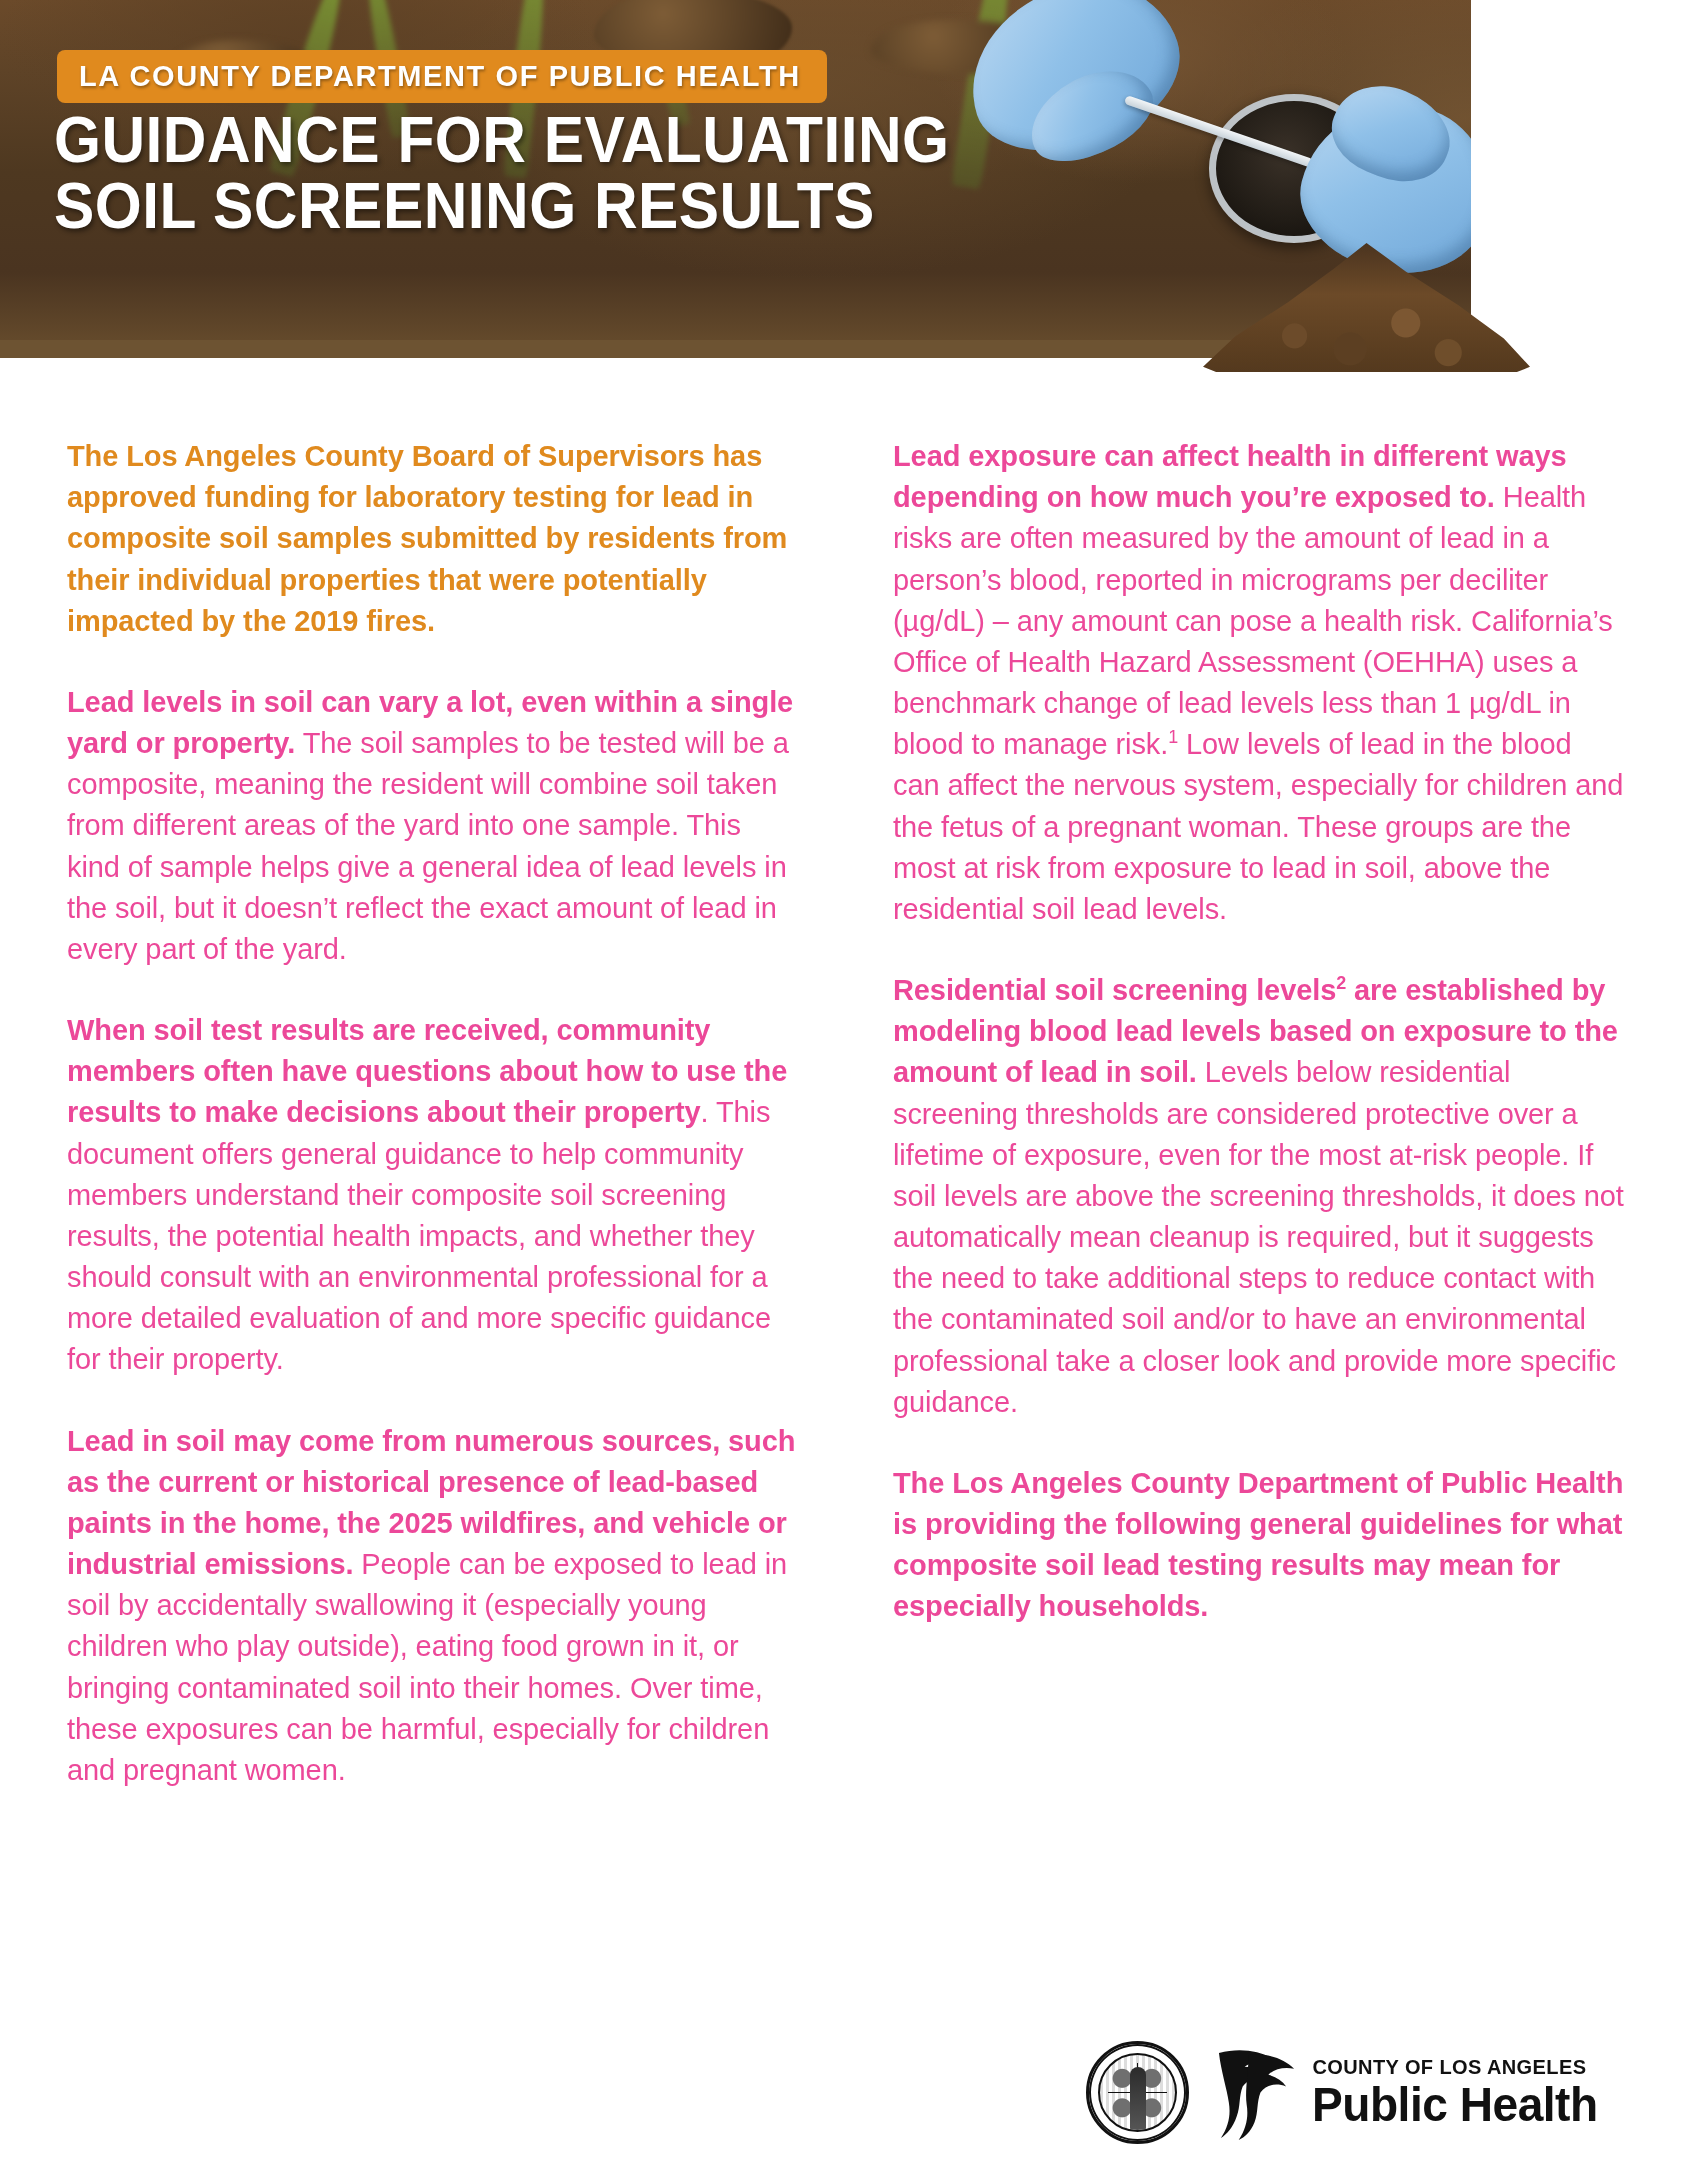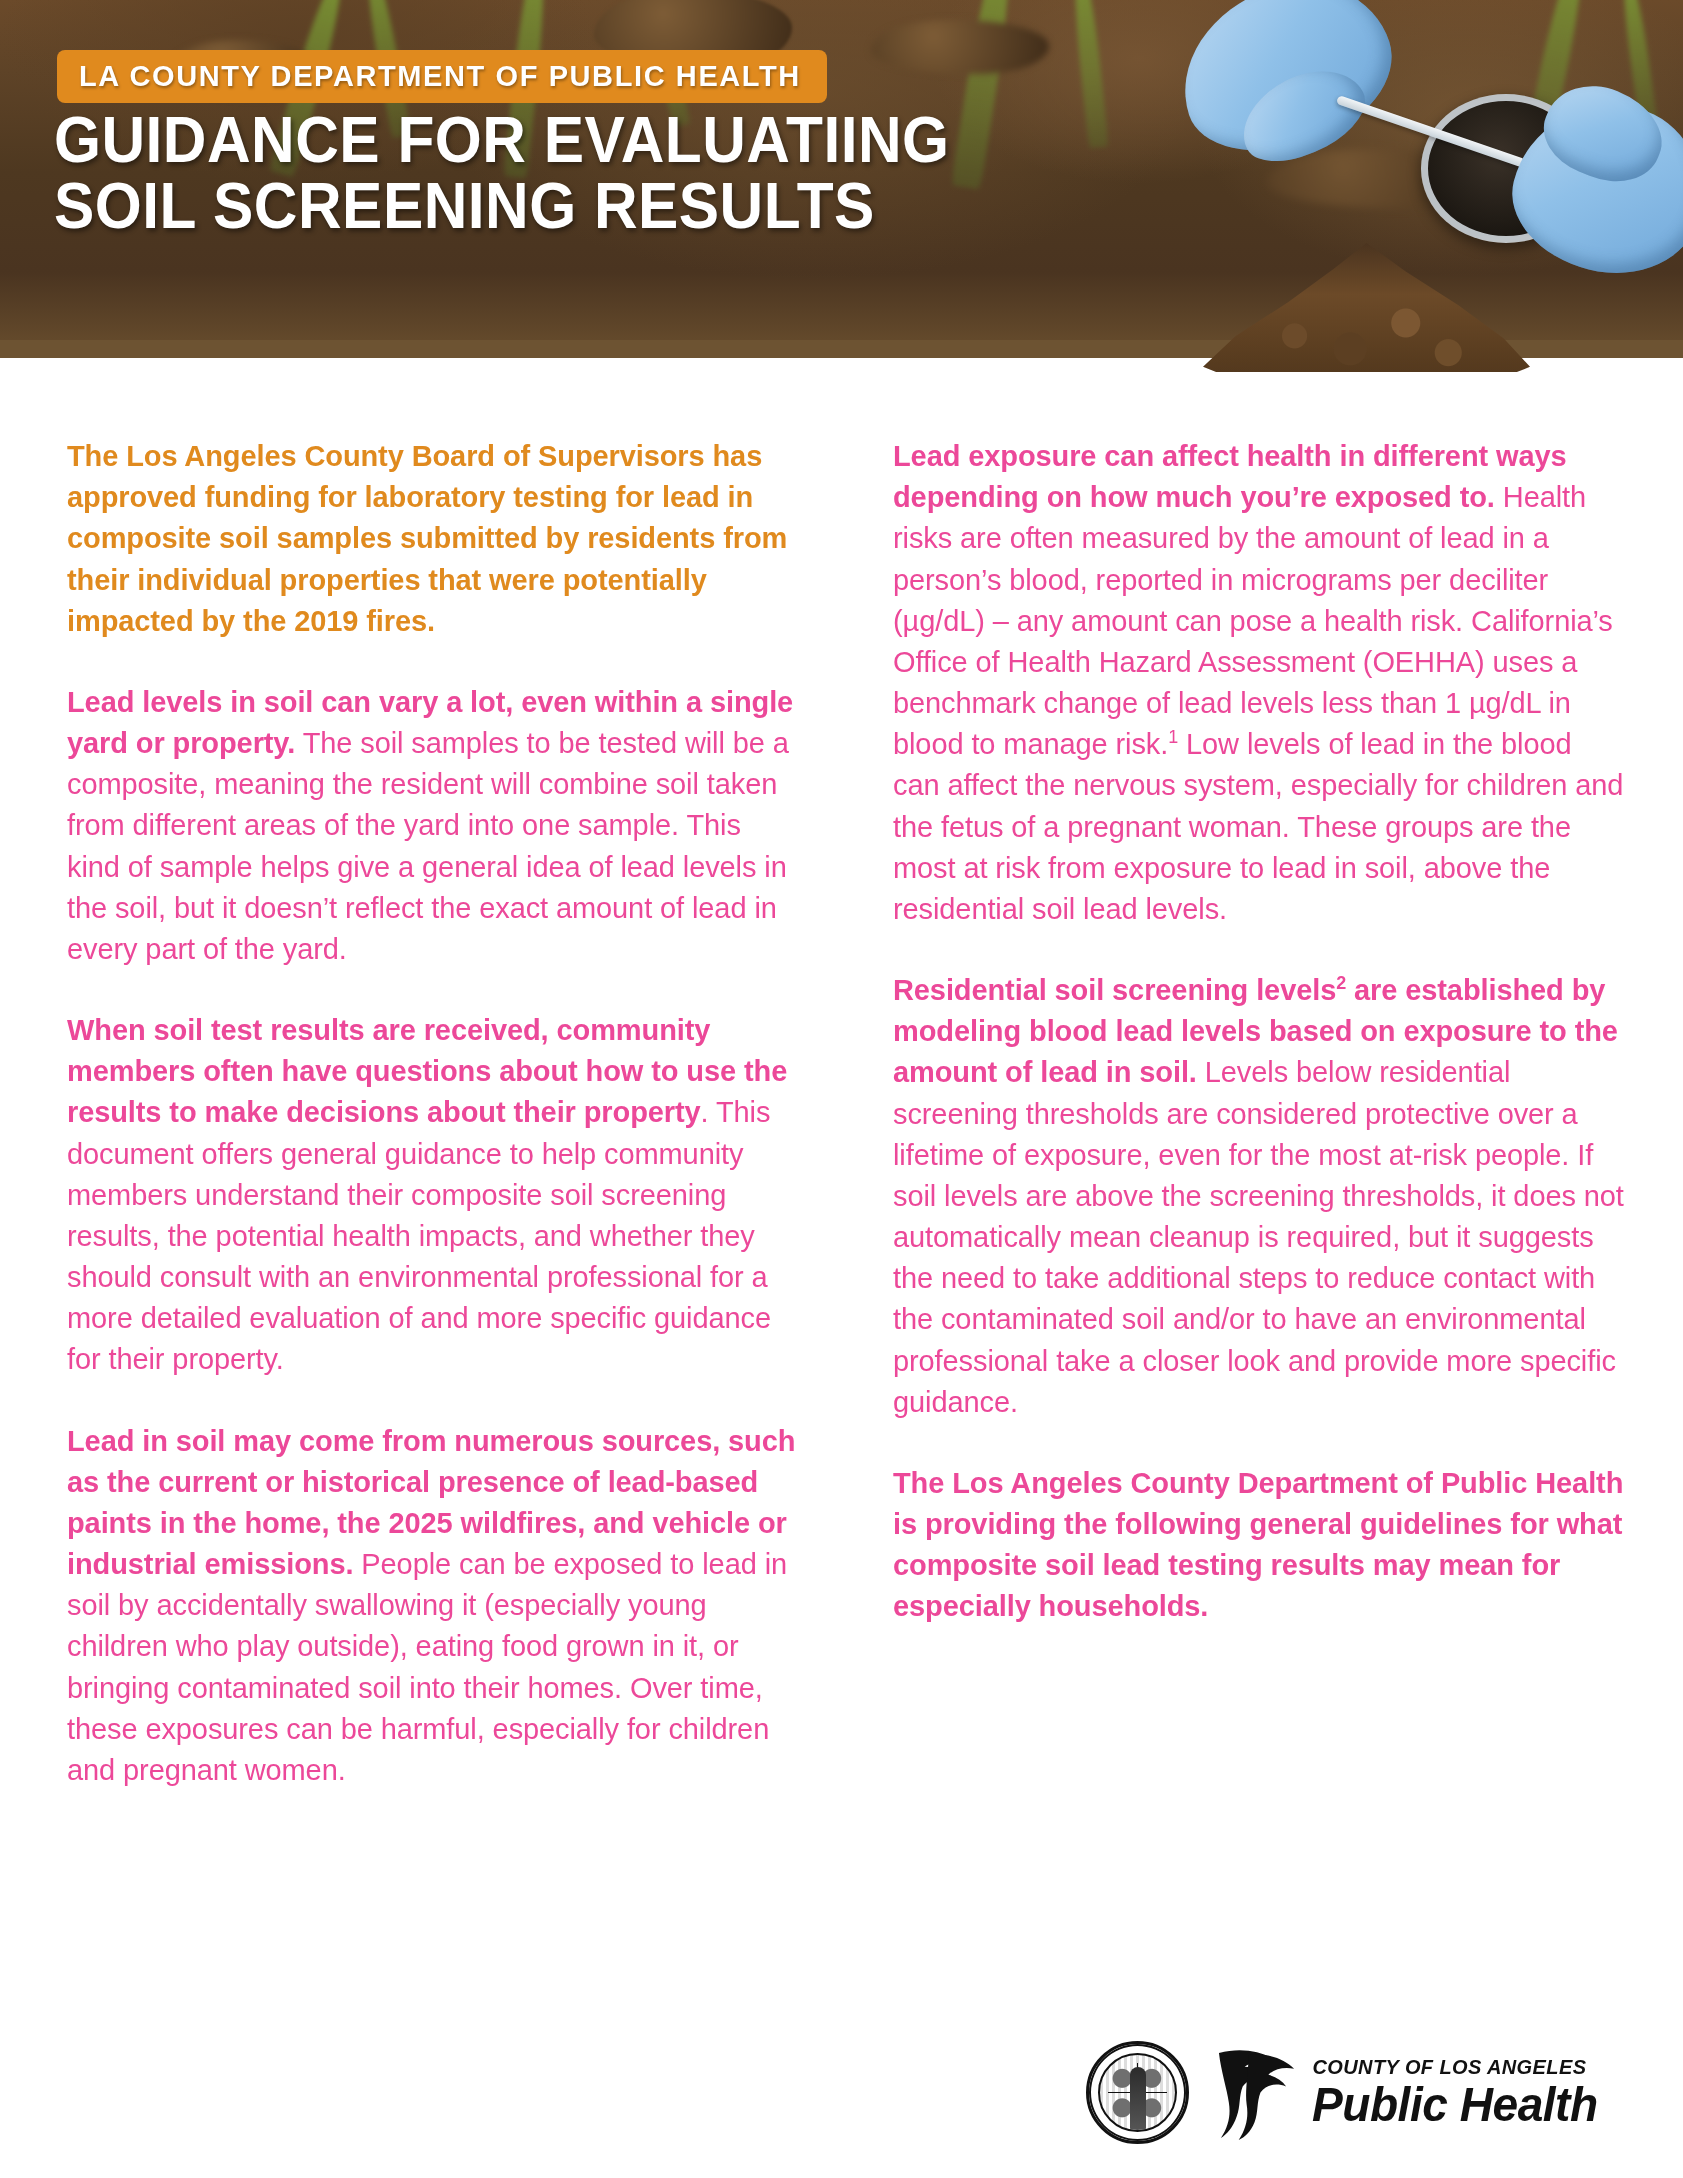--- a/index.html
+++ b/index.html
@@ -16,21 +16,21 @@
     width: 1683px;
     height: 2178px;
     background: #ffffff;
     overflow: hidden;
   }
 
   
   .banner {
     position: absolute;
     left: 0; top: 0;
-    width: 1683px;
+    width: 1471px;
     height: 358px;
     overflow: hidden;
     background: #4a3420;
   }
 
   
   .banner-photo {
     position: absolute;
     inset: 0;
     background:
@@ -187,21 +187,20 @@
   sup { font-size: .62em; vertical-align: super; line-height: 0; }
 
   
   .footer-logo {
     position: absolute;
     right: 73px;
     bottom: 34px;
     display: flex;
     align-items: center;
     gap: 26px;
-    font-style: italic;
   }
   .seal {
     position: relative;
     width: 103px; height: 103px;
     border-radius: 50%;
     border: 3px solid #111;
     background: #fff;
     flex: none;
   }
   .seal-inner {

